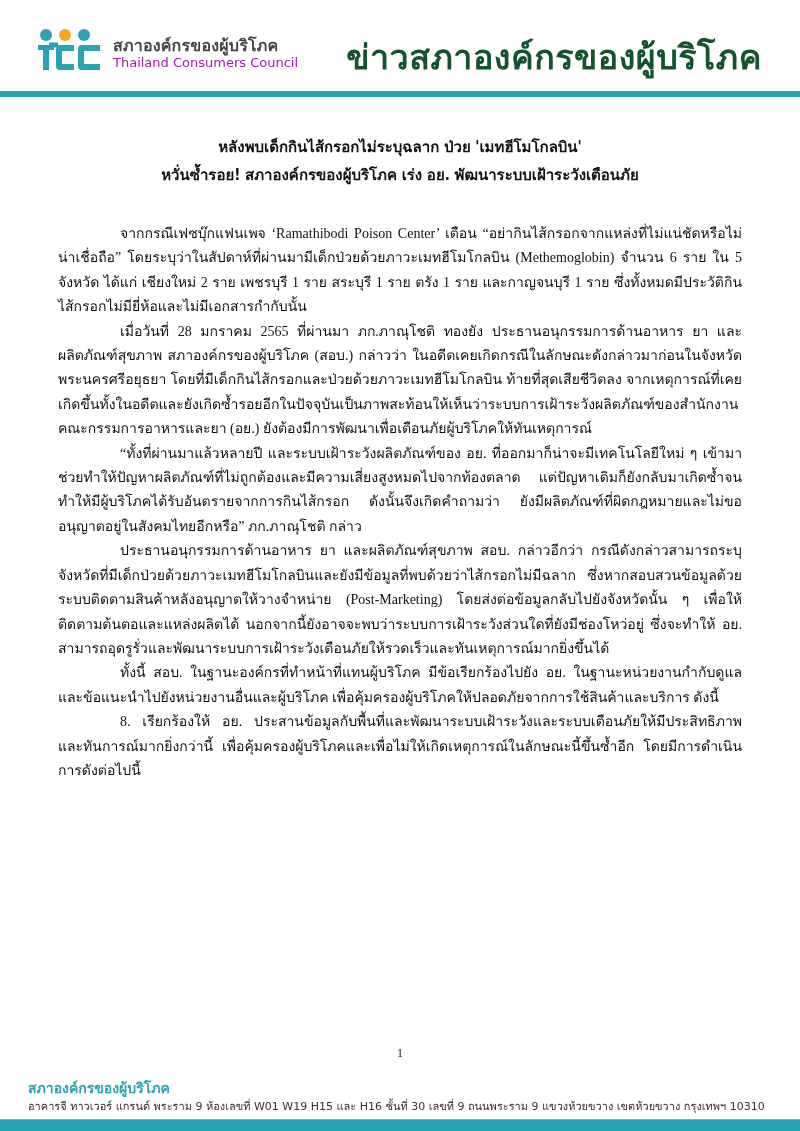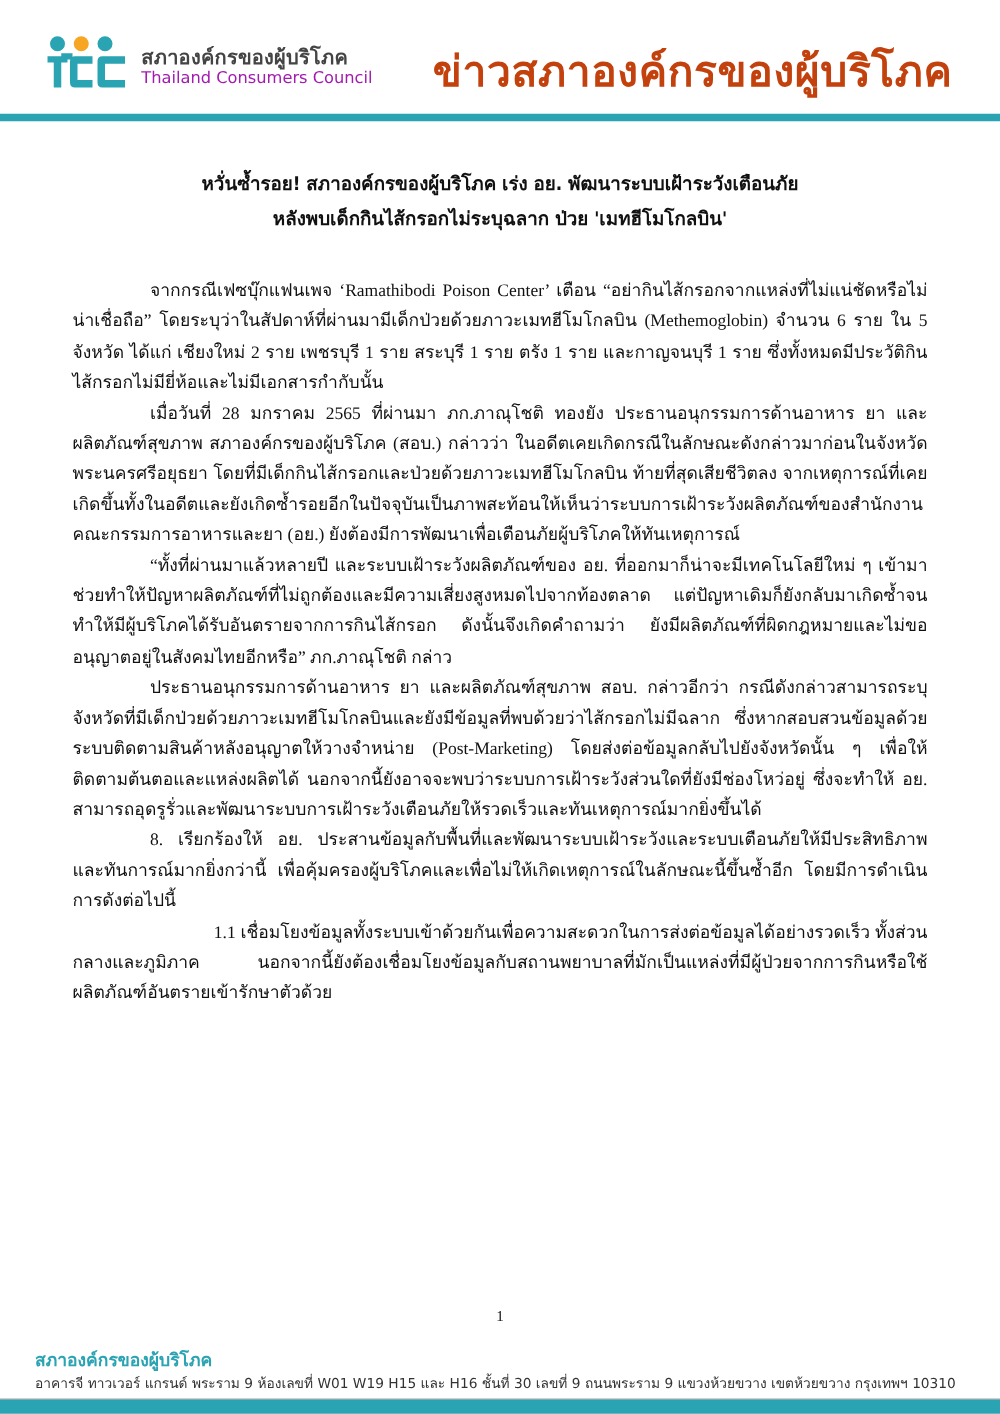--- a/index.html
+++ b/index.html
@@ -4,21 +4,21 @@
 <style>
   html, body { margin: 0; padding: 0; background: #ffffff; }
   body { width: 800px; height: 1131px; position: relative; overflow: hidden;
          font-family: "DejaVu Sans", sans-serif; color: #111; }
   .header { position: absolute; left: 0; top: 0; width: 800px; height: 98px; }
   .logo { position: absolute; left: 36px; top: 28px; width: 66px; height: 44px; }
   .logo-text { position: absolute; left: 113px; top: 37px; }
   .logo-th { font-size: 16px; color: #444; line-height: 18px; font-weight: bold; letter-spacing: 0.2px; }
   .logo-en { font-size: 13px; color: #a21caf; line-height: 16px; }
   .header-title { position: absolute; right: 38px; top: 30px; font-size: 34px; font-weight: bold;
-                  color: #c2410c; letter-spacing: 0.5px; }
+                  color: #14532d; letter-spacing: 0.5px; }
   .header-rule { position: absolute; left: 0; top: 91px; width: 800px; height: 6px; background: #2aa3b3; }
 
   .doc-title { position: absolute; left: 60px; top: 133px; width: 680px; text-align: center;
                font-size: 15px; font-weight: bold; line-height: 28px; font-family: "DejaVu Sans Condensed","DejaVu Sans", sans-serif; }
   .body-text { position: absolute; left: 58px; top: 222px; width: 684px;
                font-family: Liberation Serif, serif; font-size: 14px;
                line-height: 24.4px; text-align: justify; }
   .body-text p { margin: 0; text-indent: 62px; }
   .body-text p.sub { text-indent: 113px; }
   .page-num { position: absolute; left: 0; width: 800px; top: 1046px; text-align: center;
@@ -44,30 +44,30 @@
   </svg>
   <div class="logo-text">
     <div class="logo-th">สภาองค์กรของผู้บริโภค</div>
     <div class="logo-en">Thailand Consumers Council</div>
   </div>
   <div class="header-title">ข่าวสภาองค์กรของผู้บริโภค</div>
   <div class="header-rule"></div>
 </div>
 
 <div class="doc-title">
+  <div>หลังพบเด็กกินไส้กรอกไม่ระบุฉลาก ป่วย 'เมทฮีโมโกลบิน'</div>
   <div>หวั่นซ้ำรอย! สภาองค์กรของผู้บริโภค เร่ง อย. พัฒนาระบบเฝ้าระวังเตือนภัย</div>
-  <div>หลังพบเด็กกินไส้กรอกไม่ระบุฉลาก ป่วย 'เมทฮีโมโกลบิน'</div>
 </div>
 
 <div class="body-text">
   <p>จากกรณีเฟซบุ๊กแฟนเพจ ‘Ramathibodi Poison Center’ เตือน “อย่ากินไส้กรอกจากแหล่งที่ไม่แน่ชัดหรือไม่น่าเชื่อถือ” โดยระบุว่าในสัปดาห์ที่ผ่านมามีเด็กป่วยด้วยภาวะเมทฮีโมโกลบิน (Methemoglobin) จำนวน 6 ราย ใน 5 จังหวัด ได้แก่ เชียงใหม่ 2 ราย เพชรบุรี 1 ราย สระบุรี 1 ราย ตรัง 1 ราย และกาญจนบุรี 1 ราย ซึ่งทั้งหมดมีประวัติกินไส้กรอกไม่มียี่ห้อและไม่มีเอกสารกำกับนั้น</p>
   <p>เมื่อวันที่ 28 มกราคม 2565 ที่ผ่านมา ภก.ภาณุโชติ ทองยัง ประธานอนุกรรมการด้านอาหาร ยา และผลิตภัณฑ์สุขภาพ สภาองค์กรของผู้บริโภค (สอบ.) กล่าวว่า ในอดีตเคยเกิดกรณีในลักษณะดังกล่าวมาก่อนในจังหวัดพระนครศรีอยุธยา โดยที่มีเด็กกินไส้กรอกและป่วยด้วยภาวะเมทฮีโมโกลบิน ท้ายที่สุดเสียชีวิตลง จากเหตุการณ์ที่เคยเกิดขึ้นทั้งในอดีตและยังเกิดซ้ำรอยอีกในปัจจุบันเป็นภาพสะท้อนให้เห็นว่าระบบการเฝ้าระวังผลิตภัณฑ์ของสำนักงานคณะกรรมการอาหารและยา (อย.) ยังต้องมีการพัฒนาเพื่อเตือนภัยผู้บริโภคให้ทันเหตุการณ์</p>
   <p>“ทั้งที่ผ่านมาแล้วหลายปี และระบบเฝ้าระวังผลิตภัณฑ์ของ อย. ที่ออกมาก็น่าจะมีเทคโนโลยีใหม่ ๆ เข้ามาช่วยทำให้ปัญหาผลิตภัณฑ์ที่ไม่ถูกต้องและมีความเสี่ยงสูงหมดไปจากท้องตลาด แต่ปัญหาเดิมก็ยังกลับมาเกิดซ้ำจนทำให้มีผู้บริโภคได้รับอันตรายจากการกินไส้กรอก ดังนั้นจึงเกิดคำถามว่า ยังมีผลิตภัณฑ์ที่ผิดกฎหมายและไม่ขออนุญาตอยู่ในสังคมไทยอีกหรือ” ภก.ภาณุโชติ กล่าว</p>
   <p>ประธานอนุกรรมการด้านอาหาร ยา และผลิตภัณฑ์สุขภาพ สอบ. กล่าวอีกว่า กรณีดังกล่าวสามารถระบุจังหวัดที่มีเด็กป่วยด้วยภาวะเมทฮีโมโกลบินและยังมีข้อมูลที่พบด้วยว่าไส้กรอกไม่มีฉลาก ซึ่งหากสอบสวนข้อมูลด้วยระบบติดตามสินค้าหลังอนุญาตให้วางจำหน่าย (Post-Marketing) โดยส่งต่อข้อมูลกลับไปยังจังหวัดนั้น ๆ เพื่อให้ติดตามต้นตอและแหล่งผลิตได้ นอกจากนี้ยังอาจจะพบว่าระบบการเฝ้าระวังส่วนใดที่ยังมีช่องโหว่อยู่ ซึ่งจะทำให้ อย. สามารถอุดรูรั่วและพัฒนาระบบการเฝ้าระวังเตือนภัยให้รวดเร็วและทันเหตุการณ์มากยิ่งขึ้นได้</p>
+  <p>ทั้งนี้ สอบ. ในฐานะองค์กรที่ทำหน้าที่แทนผู้บริโภค มีข้อเรียกร้องไปยัง อย. ในฐานะหน่วยงานกำกับดูแล และข้อแนะนำไปยังหน่วยงานอื่นและผู้บริโภค เพื่อคุ้มครองผู้บริโภคให้ปลอดภัยจากการใช้สินค้าและบริการ ดังนี้</p>
   <p>8. เรียกร้องให้ อย. ประสานข้อมูลกับพื้นที่และพัฒนาระบบเฝ้าระวังและระบบเตือนภัยให้มีประสิทธิภาพและทันการณ์มากยิ่งกว่านี้ เพื่อคุ้มครองผู้บริโภคและเพื่อไม่ให้เกิดเหตุการณ์ในลักษณะนี้ขึ้นซ้ำอีก โดยมีการดำเนินการดังต่อไปนี้</p>
-  <p class="sub">1.1 เชื่อมโยงข้อมูลทั้งระบบเข้าด้วยกันเพื่อความสะดวกในการส่งต่อข้อมูลได้อย่างรวดเร็ว ทั้งส่วนกลางและภูมิภาค นอกจากนี้ยังต้องเชื่อมโยงข้อมูลกับสถานพยาบาลที่มักเป็นแหล่งที่มีผู้ป่วยจากการกินหรือใช้ผลิตภัณฑ์อันตรายเข้ารักษาตัวด้วย</p>
 </div>
 
 <div class="page-num">1</div>
 
 <div class="footer-org">สภาองค์กรของผู้บริโภค</div>
 <div class="footer-addr">อาคารจี ทาวเวอร์ แกรนด์ พระราม 9 ห้องเลขที่ W01 W19 H15 และ H16 ชั้นที่ 30 เลขที่ 9 ถนนพระราม 9 แขวงห้วยขวาง เขตห้วยขวาง กรุงเทพฯ 10310</div>
 <div class="footer-bar"></div>
 
 </body></html>

